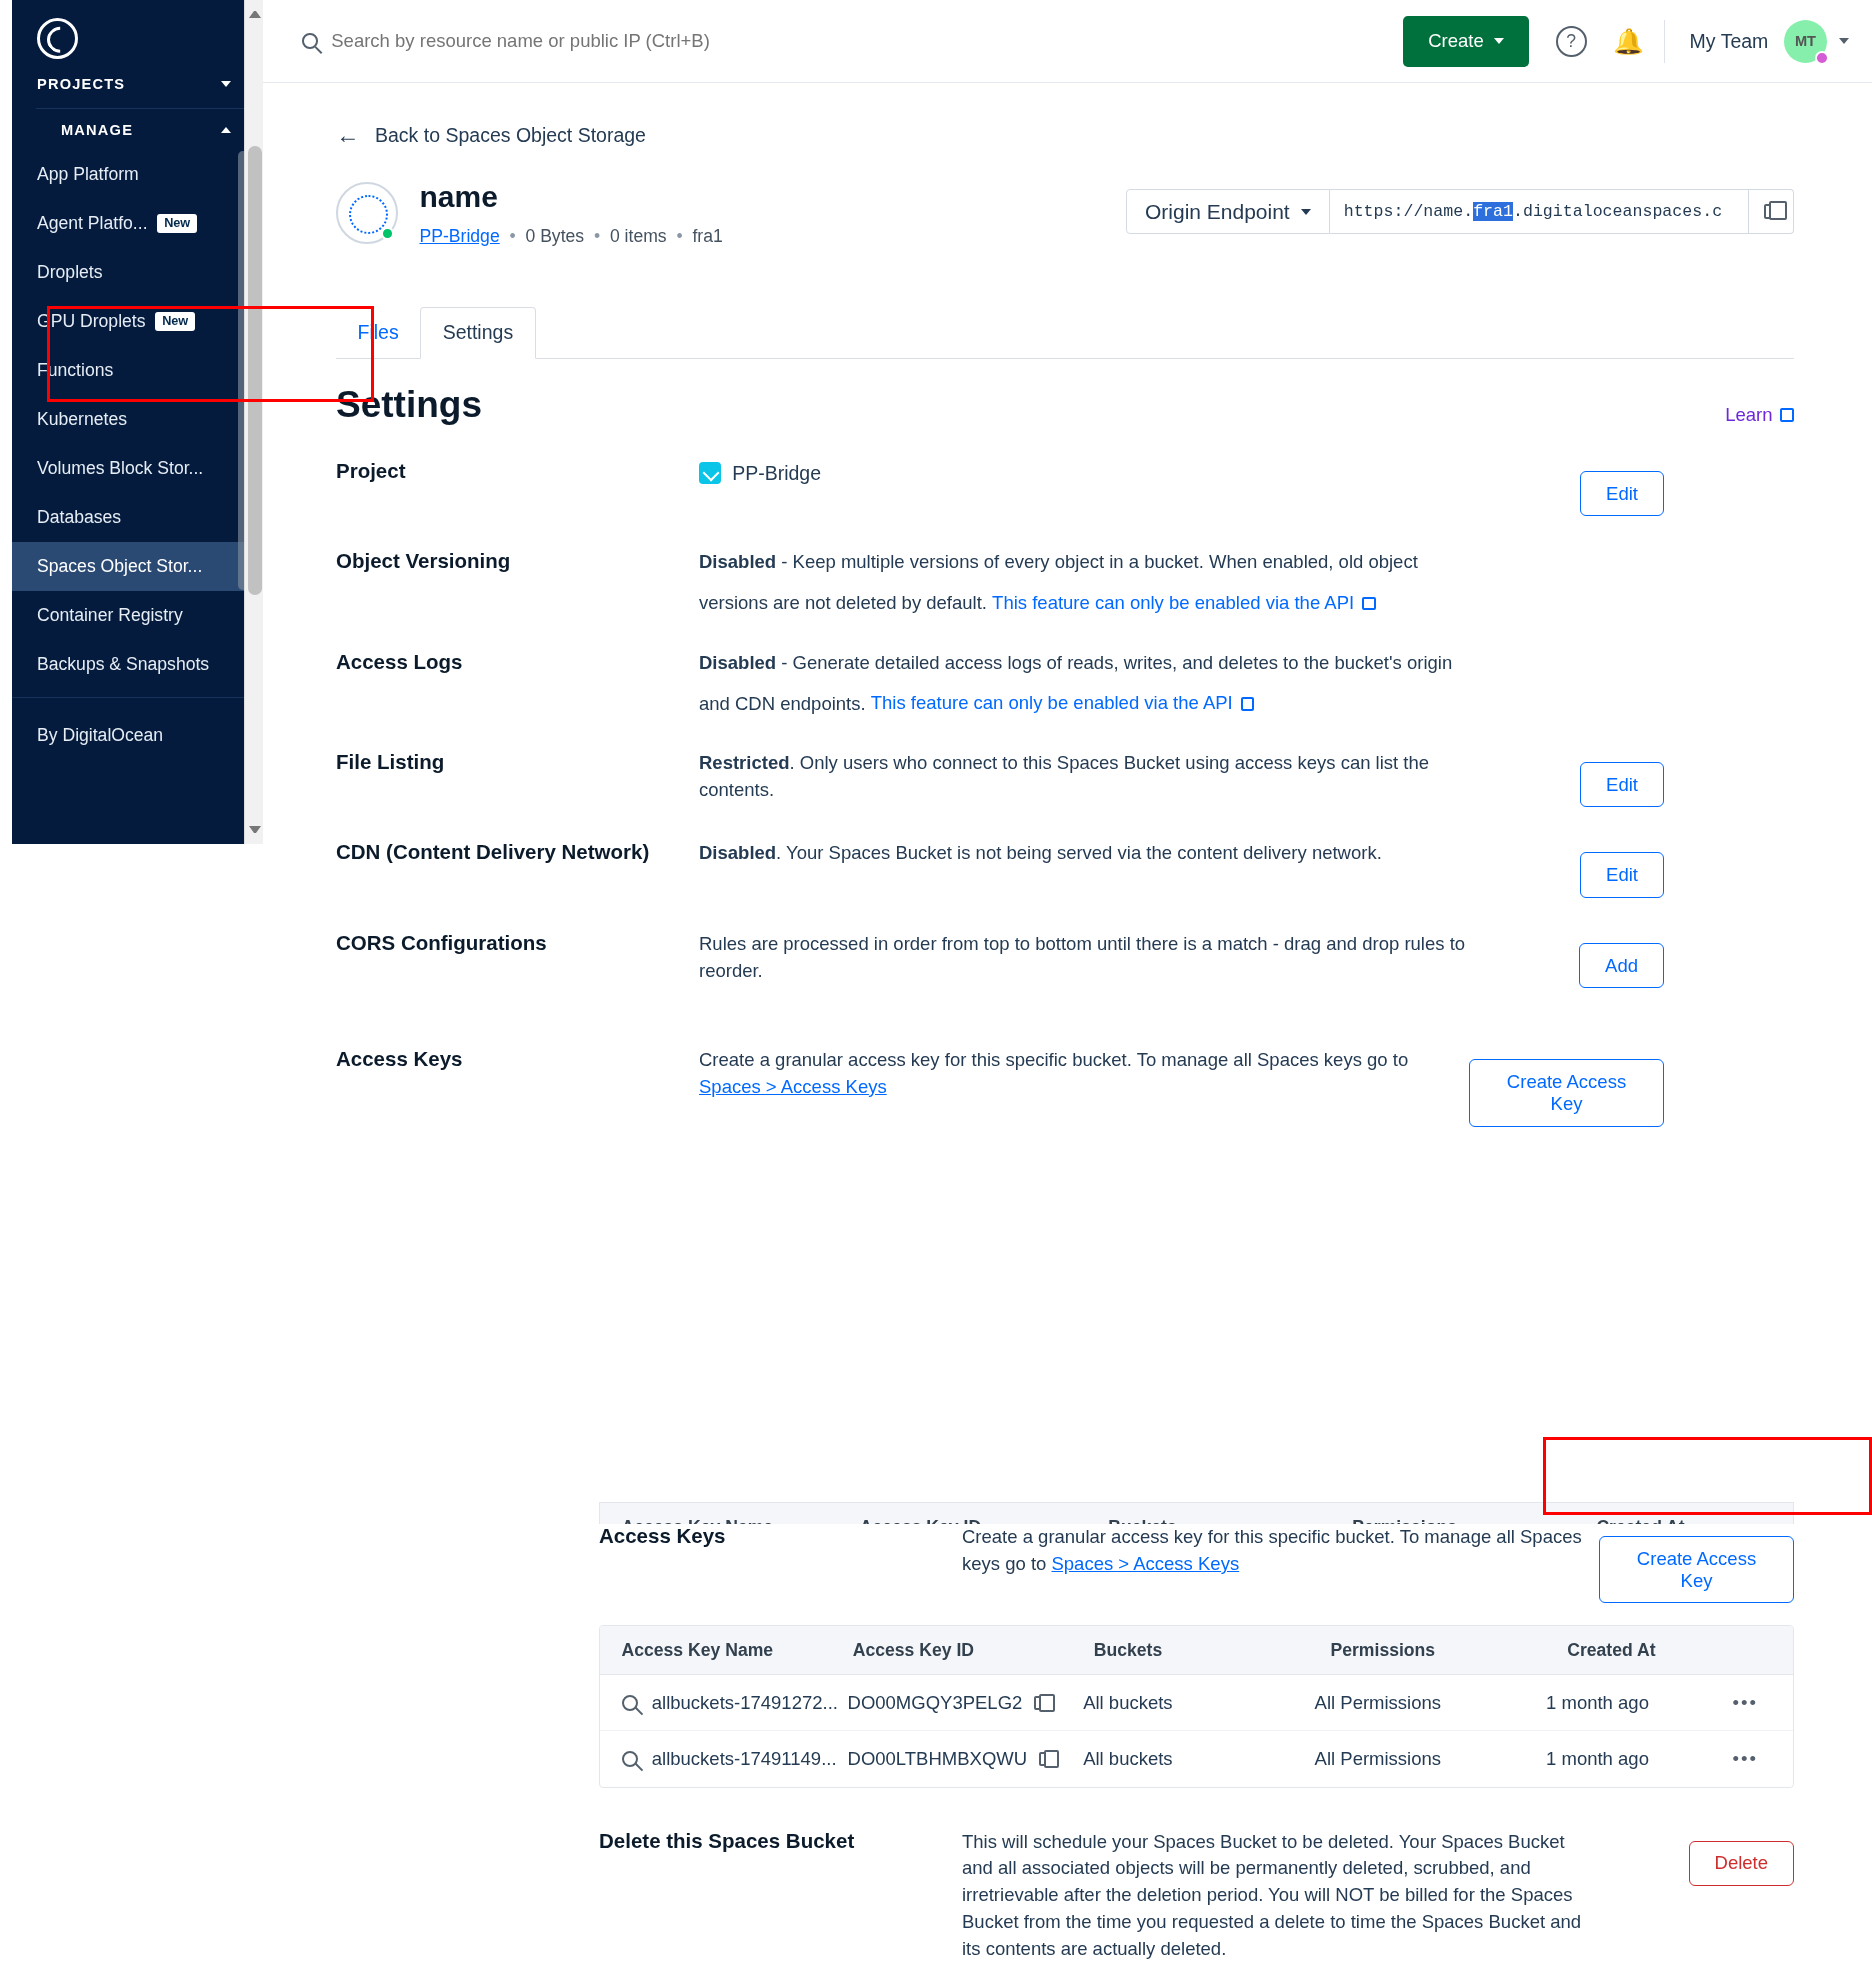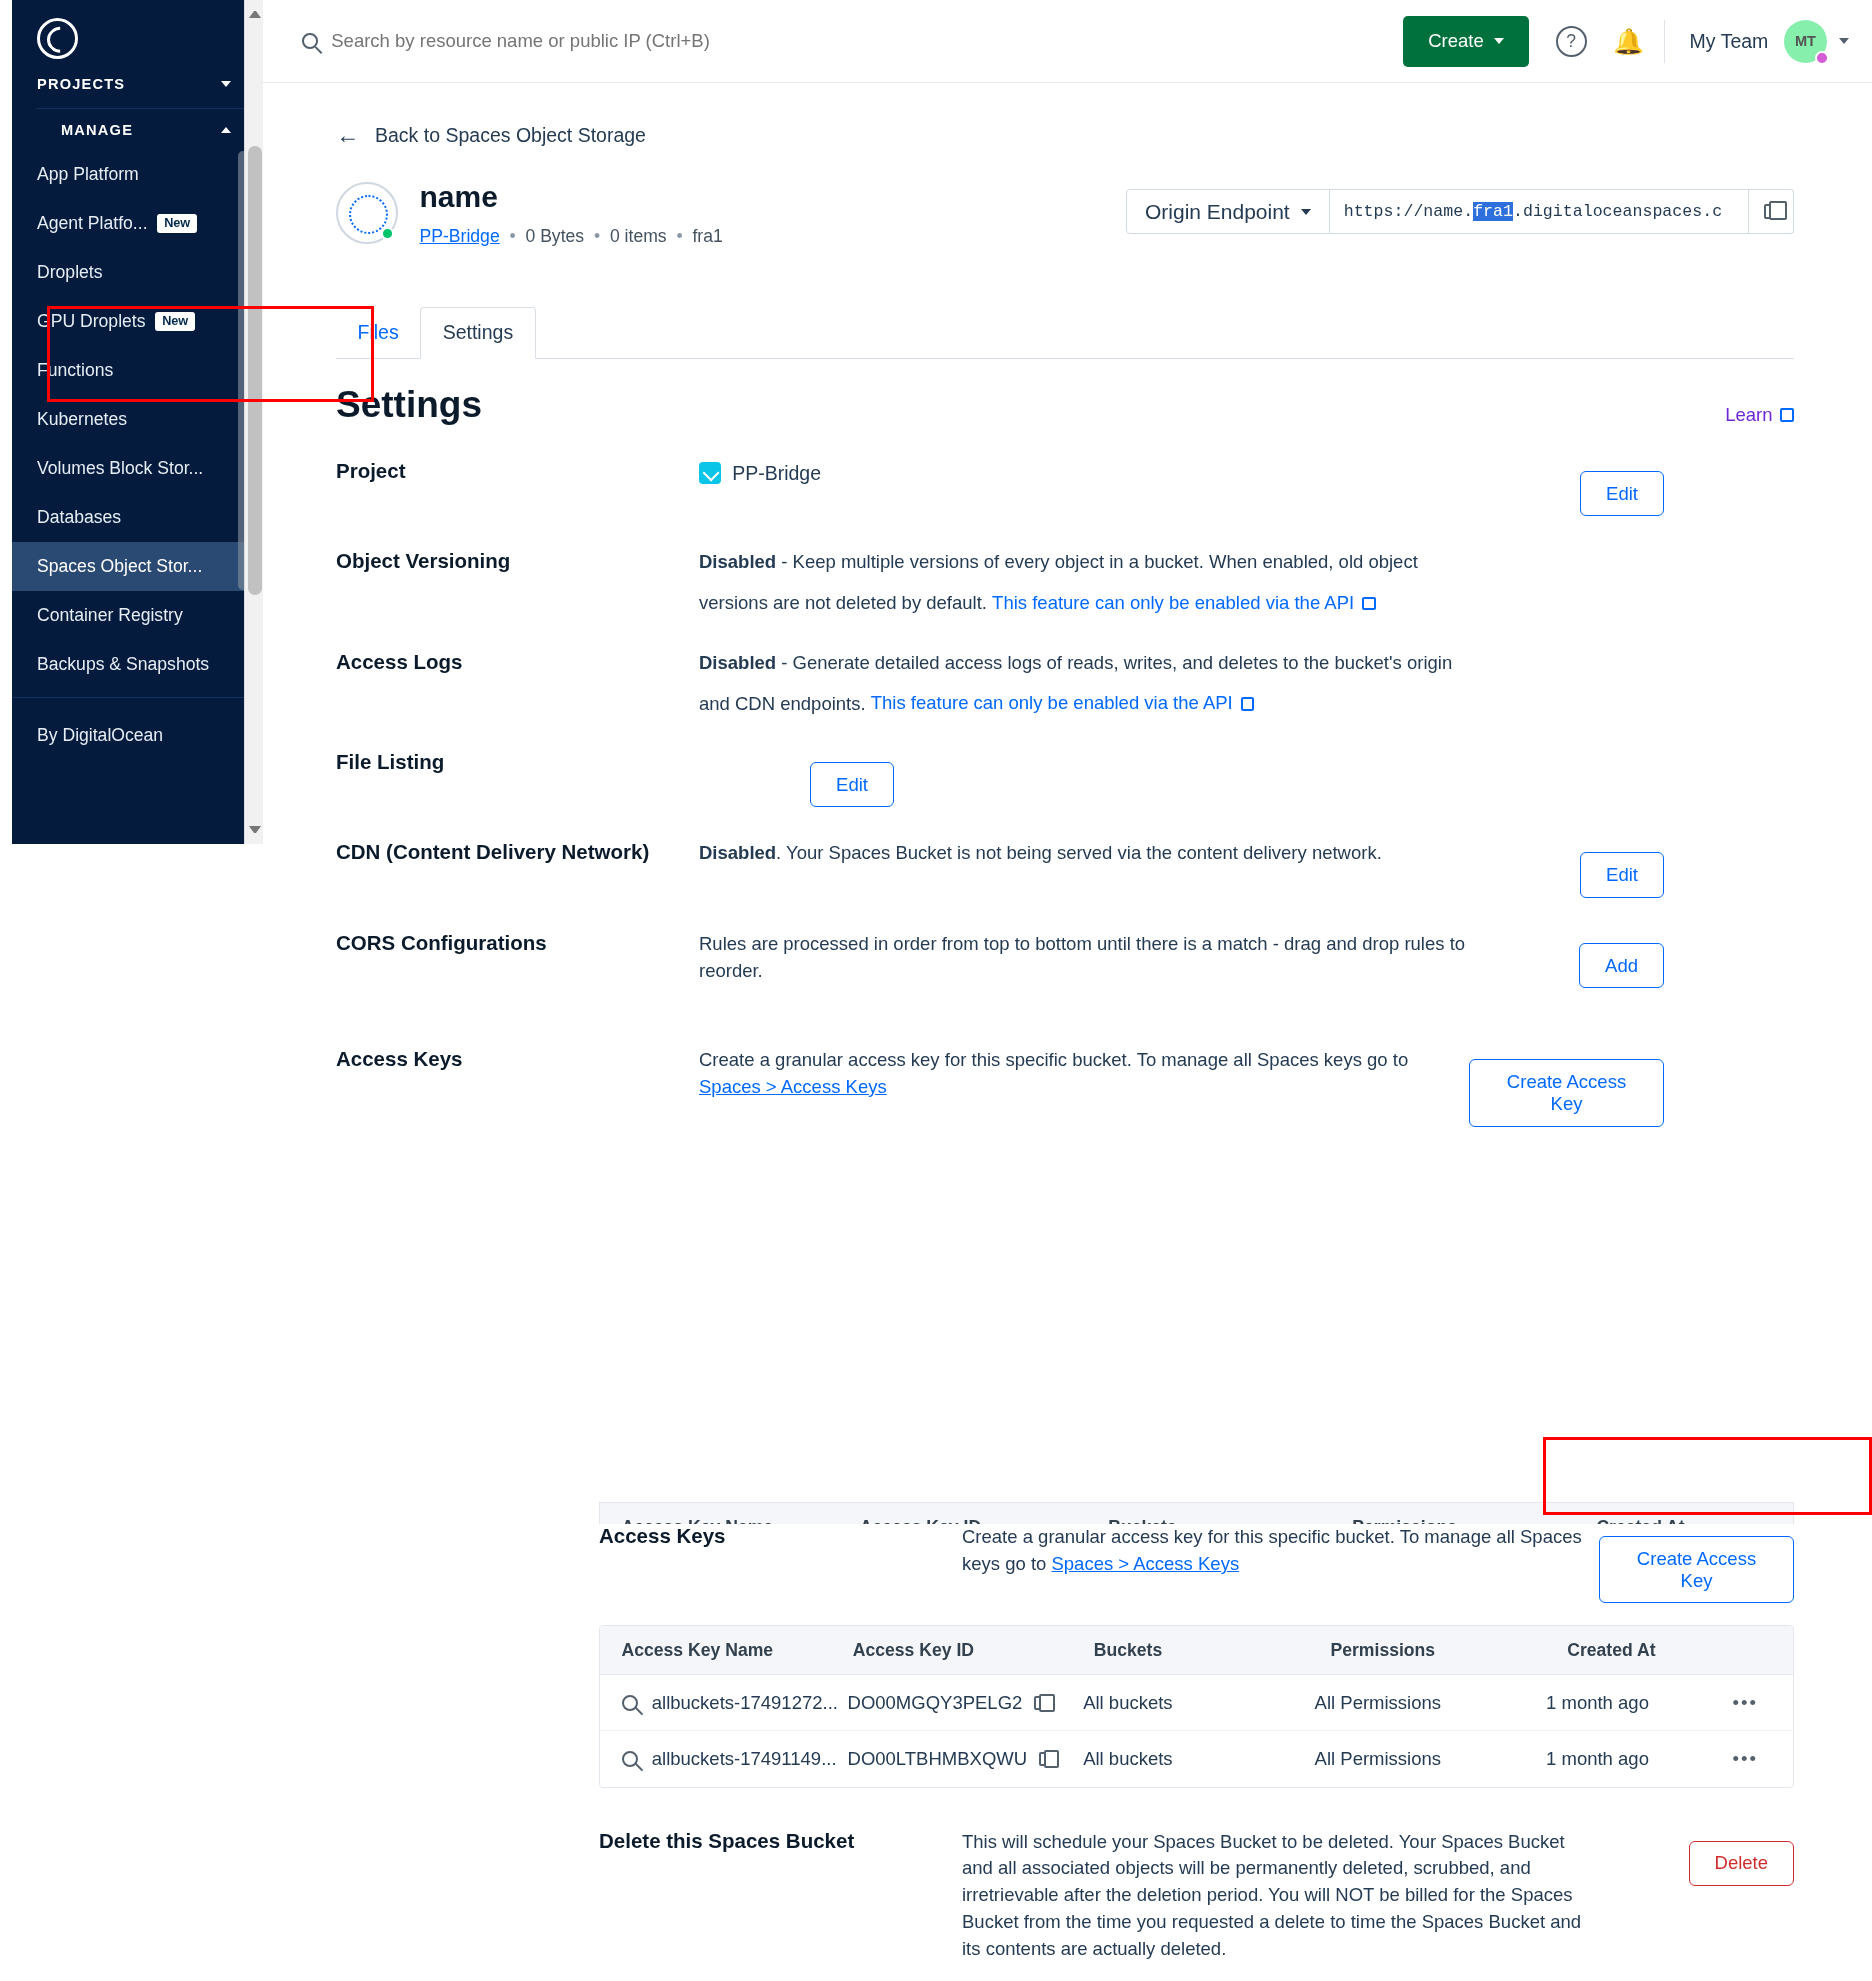--- a/index.html
+++ b/index.html
@@ -438,20 +438,23 @@
           <div class="api-link">
             <span>This feature can only be enabled via the API</span>
             <span class="ext-glyph"></span>
           </div>
         </div>
         <div class="row-action"></div>
       </div>
 
       <div class="row">
         <div class="row-label">File Listing</div>
+        <div class="row-body">
+          <span class="strong">Restricted</span><span>. Only users who connect to this Spaces Bucket using access keys can list the contents.</span>
+        </div>
         <div class="row-action">
           <button class="btn-outline">Edit</button>
         </div>
       </div>
 
       <div class="row">
         <div class="row-label">CDN (Content Delivery Network)</div>
         <div class="row-body">
           <span class="strong">Disabled</span><span>. Your Spaces Bucket is not being served via the content delivery network.</span>
         </div>

